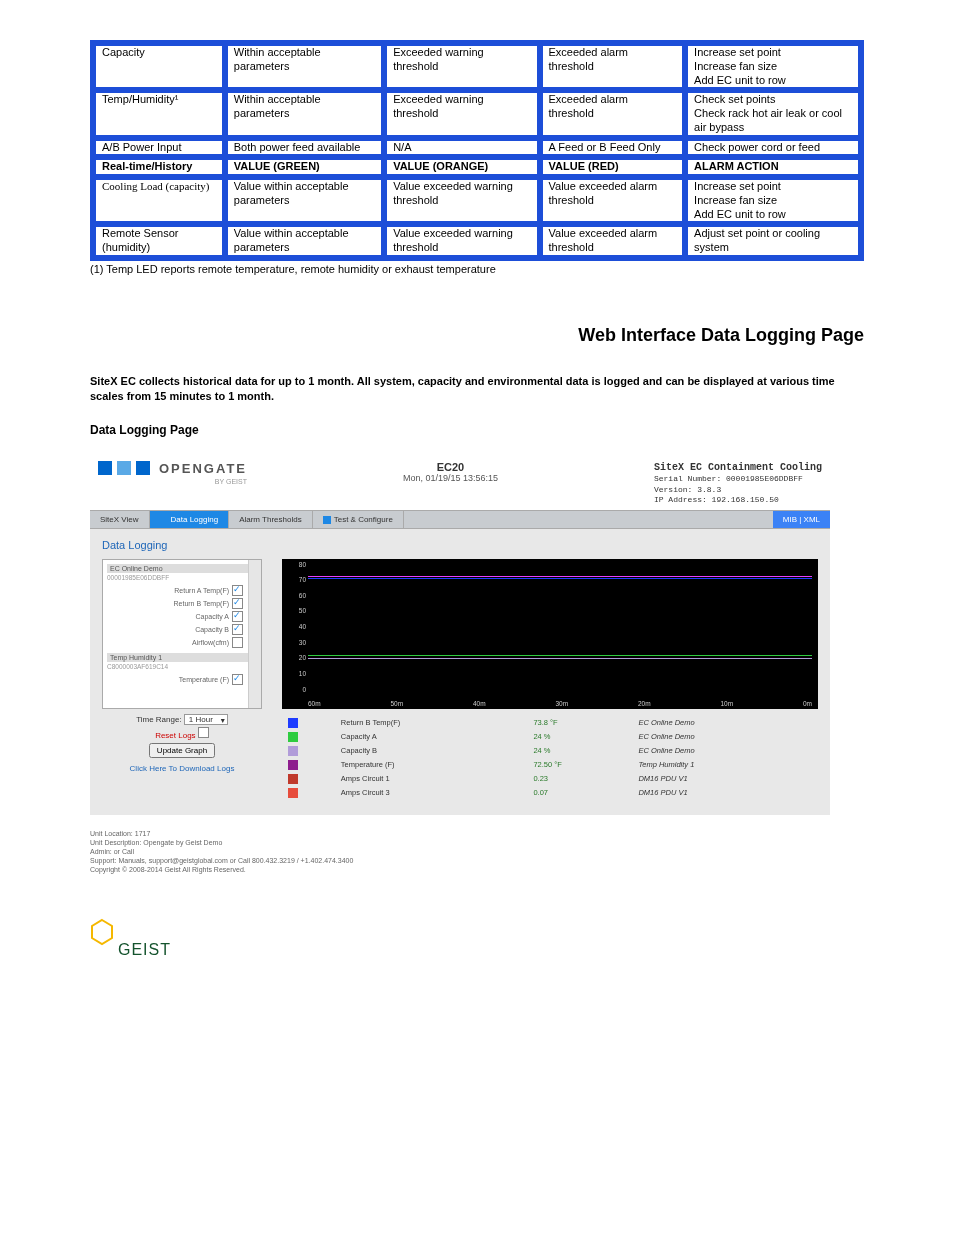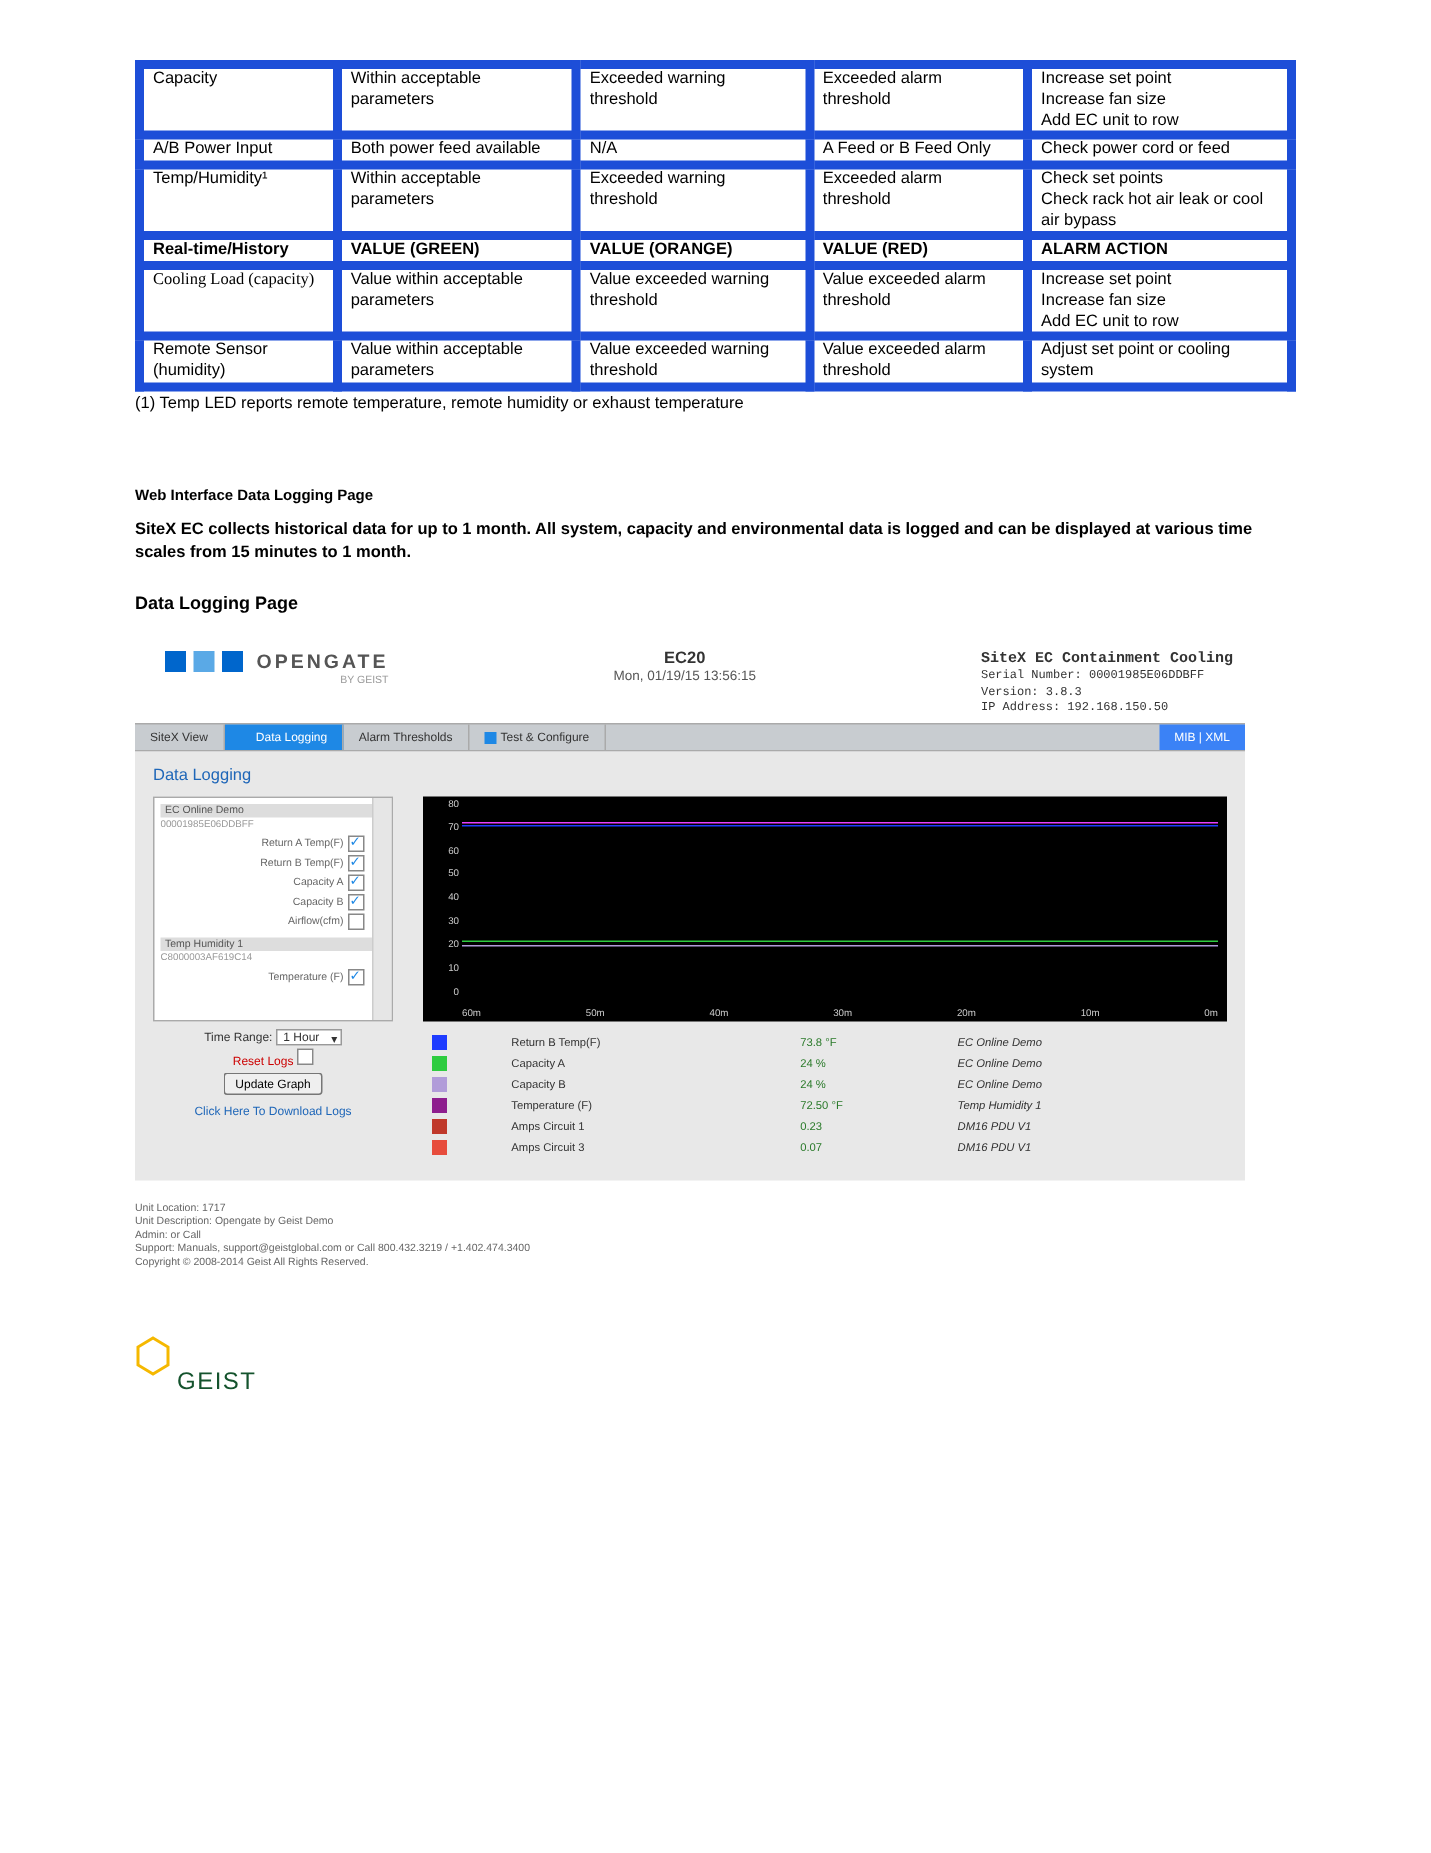--- a/index.html
+++ b/index.html
@@ -25,23 +25,24 @@
     line-height: 1.25;
   }
   table.alarm-table .hdr td {
     font-weight: bold;
   }
   .footnote {
     font-size: 11px;
     margin-top: 2px;
   }
   h2.section {
-    font-size: 10px;
+    font-size: 18px;
     margin-top: 50px;
-    margin-bottom: 10px;
+    margin-bottom: 28px;
+    text-align: right;
   }
   .intro {
     font-size: 11px;
     font-weight: bold;
     line-height: 1.35;
   }
   h3.sub {
     font-size: 12px;
     margin-top: 20px;
     margin-bottom: 18px;
@@ -54,21 +55,21 @@
     margin: 0 auto 0 0;
   }
   .webui-header {
     display: flex;
     justify-content: space-between;
     align-items: flex-start;
     padding: 6px 8px 4px 8px;
     background: #fff;
   }
   .logo-block { display:flex; flex-direction:column; }
-  .opengate-logo { display:flex; align-items:center; gap:4px;margin-left:12px; }
+  .opengate-logo { display:flex; align-items:flex-start; gap:4px; }
   .og-block { display:inline-block; width:14px; height:14px; margin-right:1px; }
   .og-b1 { background:#0066cc; }
   .og-b2 { background:#5aa9e6; }
   .og-b3 { background:#0066cc; }
   .og-text { font-size:13px; letter-spacing:2px; color:#555; font-weight:bold; margin-left:4px;}
   .by-geist { font-size:7px; color:#999; text-align:right; margin-top:2px;}
   .header-center { text-align:center; flex:1; }
   .header-center .title { font-weight:bold; font-size:11px; }
   .header-center .time { font-size:9px; color:#555;}
   .header-right { text-align:left; font-size:8px; line-height:1.3;font-family:Liberation Mono, monospace; }
@@ -131,33 +132,33 @@
       <tr>
         <td style="white-space: pre-line;">Capacity</td>
         <td style="white-space: pre-line;">Within acceptable parameters</td>
         <td style="white-space: pre-line;">Exceeded warning threshold</td>
         <td style="white-space: pre-line;">Exceeded alarm threshold</td>
         <td style="white-space: pre-line;">Increase set point
 Increase fan size
 Add EC unit to row</td>
       </tr>
       <tr>
-        <td style="white-space: pre-line;">A/B Power Input</td>
-        <td style="white-space: pre-line;">Both power feed available</td>
-        <td style="white-space: pre-line;">N/A</td>
-        <td style="white-space: pre-line;">A Feed or B Feed Only</td>
-        <td style="white-space: pre-line;">Check power cord or feed</td>
-      </tr>
-      <tr>
         <td style="white-space: pre-line;">Temp/Humidity¹</td>
         <td style="white-space: pre-line;">Within acceptable parameters</td>
         <td style="white-space: pre-line;">Exceeded warning threshold</td>
         <td style="white-space: pre-line;">Exceeded alarm threshold</td>
         <td style="white-space: pre-line;">Check set points
 Check rack hot air leak or cool air bypass</td>
+      </tr>
+      <tr>
+        <td style="white-space: pre-line;">A/B Power Input</td>
+        <td style="white-space: pre-line;">Both power feed available</td>
+        <td style="white-space: pre-line;">N/A</td>
+        <td style="white-space: pre-line;">A Feed or B Feed Only</td>
+        <td style="white-space: pre-line;">Check power cord or feed</td>
       </tr>
       <tr class="hdr">
         <td style="white-space: pre-line;">Real-time/History</td>
         <td style="white-space: pre-line;">VALUE (GREEN)</td>
         <td style="white-space: pre-line;">VALUE (ORANGE)</td>
         <td style="white-space: pre-line;">VALUE (RED)</td>
         <td style="white-space: pre-line;">ALARM ACTION</td>
       </tr>
       <tr>
         <td style="white-space: pre-line; font-family: Liberation Serif, serif;">Cooling Load (capacity)</td>

